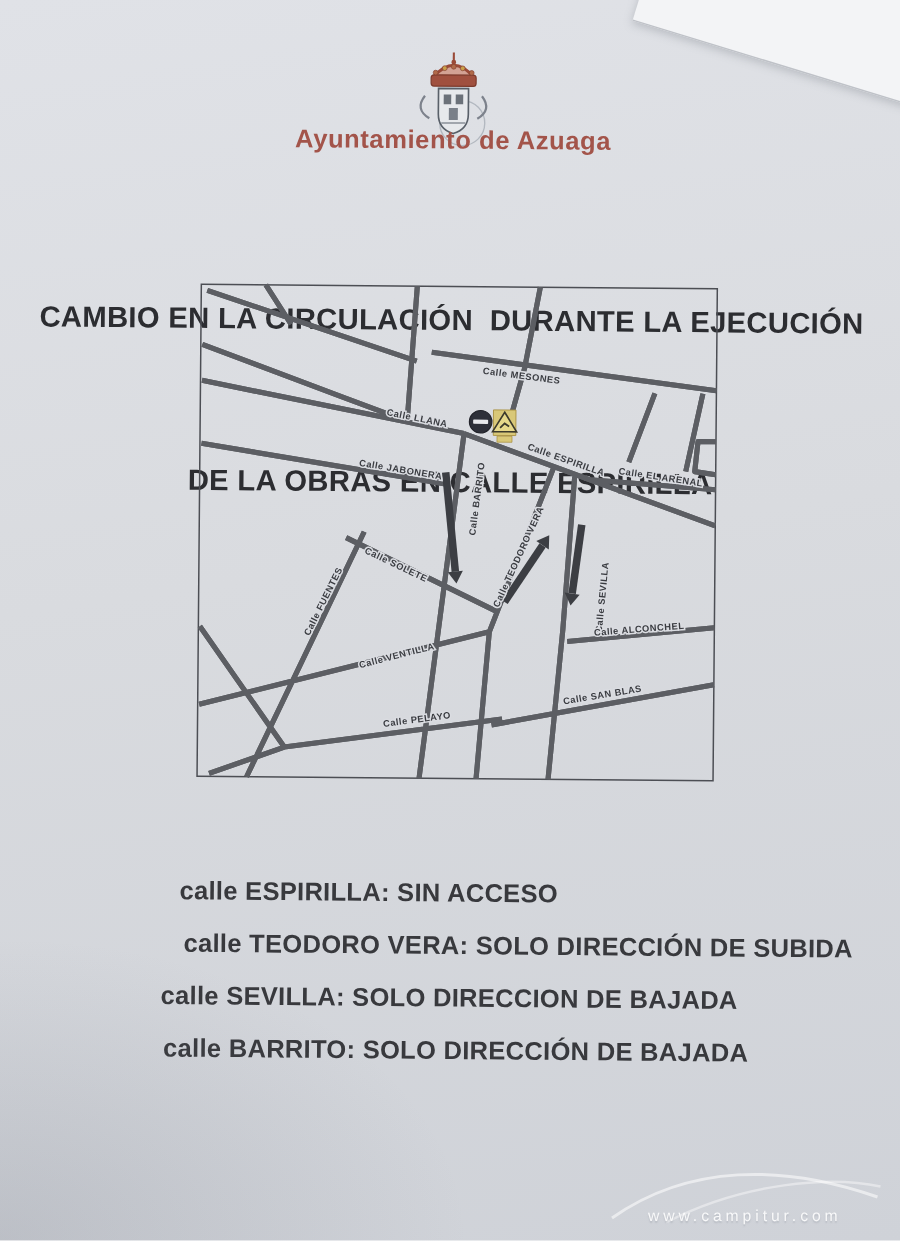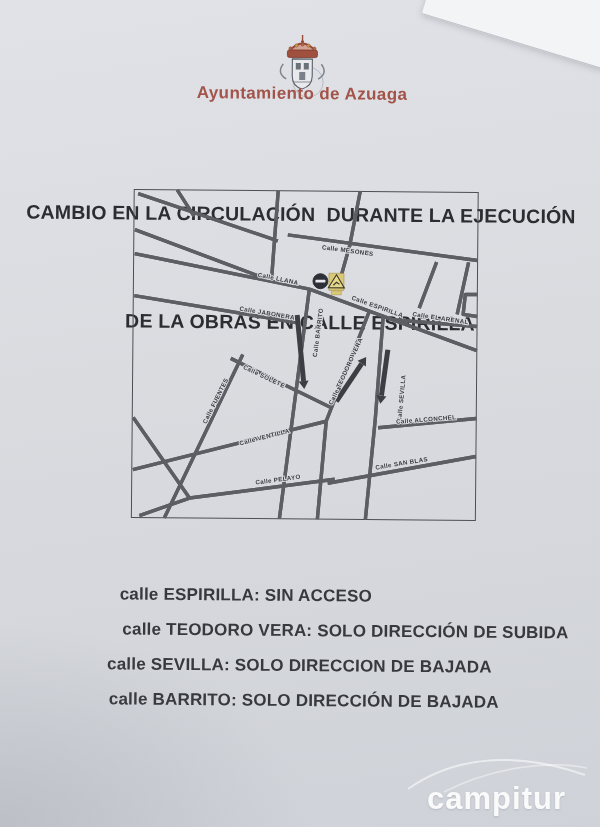--- a/index.html
+++ b/index.html
@@ -179,14 +179,14 @@
 
 </div>
 
 <div class="shade-bl"></div>
 
 <div class="watermark">
   <svg class="wm-swoosh" width="185" height="44" viewBox="0 0 185 44">
     <path d="M4,40 C55,4 118,4 181,26" fill="none" stroke="rgba(255,255,255,0.55)" stroke-width="2"></path>
     <path d="M40,43 C92,16 150,12 183,19" fill="none" stroke="rgba(255,255,255,0.42)" stroke-width="1.6"></path>
   </svg>
-  <div class="wm-brand">campitur</div>
+  <div class="wm-url">www.campitur.com</div>
 </div>
 
 </body></html>

